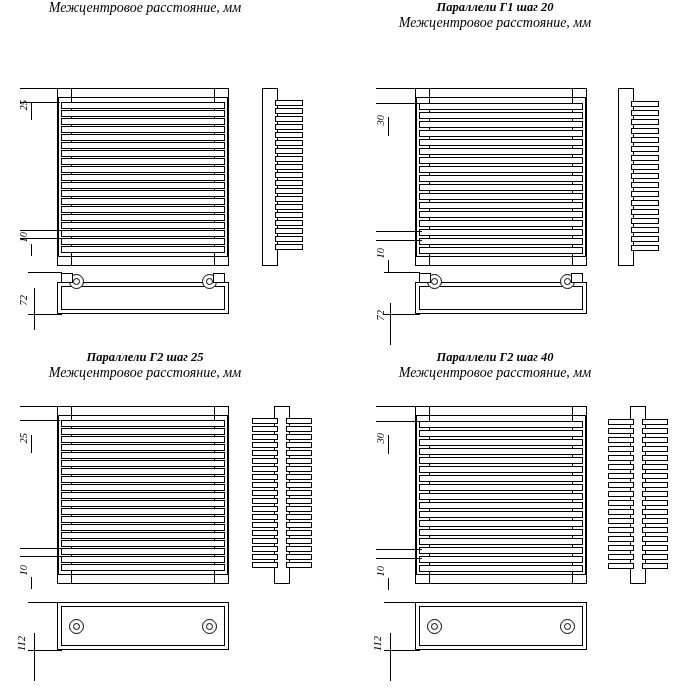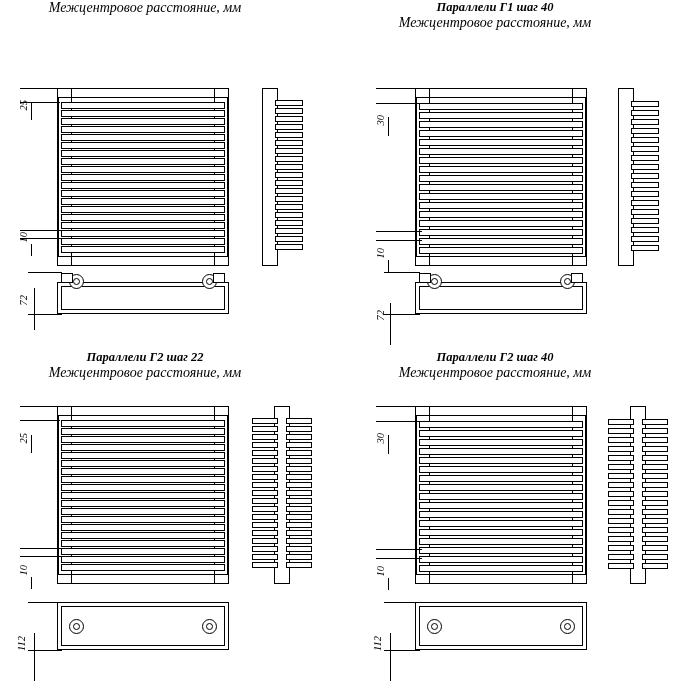--- a/index.html
+++ b/index.html
@@ -172,21 +172,21 @@
     <div class="extline" style="left:28px;top:272px;width:34px;"></div>
     <div class="extline" style="left:28px;top:314px;width:34px;"></div>
     <div class="dim">
       <div class="vline" style="left:34px;top:272px;height:42px;"></div>
       <div class="label" style="left:18px;top:279px;">72</div>
     </div>
   </div>
 
   <div class="panel" style="left:350px;top:0;width:350px;height:350px;">
 
-    <div class="title" style="left:20px;top:46px;width:290px;">Параллели Г1 шаг 40</div>
+    <div class="title" style="left:20px;top:46px;width:290px;">Параллели Г1 шаг 20</div>
     <div class="subtitle" style="left:20px;top:68px;width:290px;">Межцентровое расстояние, мм</div>
 
     <div class="front" style="left:65px;top:88px;width:172px;height:178px;">
       <div class="outline"></div>
       <div class="cap top"></div>
       <div class="cap bot"></div>
       <div class="vertA" style="left:14px;"></div>
       <div class="vertB" style="right:14px;"></div>
       <div class="tube" style="top:15px;"></div>
       <div class="tube" style="top:24px;"></div>
@@ -253,21 +253,21 @@
     <div class="extline" style="left:34px;top:272px;width:36px;"></div>
     <div class="extline" style="left:34px;top:314px;width:36px;"></div>
     <div class="dim">
       <div class="vline" style="left:40px;top:272px;height:42px;"></div>
       <div class="label" style="left:25px;top:279px;">72</div>
     </div>
   </div>
 
   <div class="panel" style="left:0;top:350px;width:350px;height:350px;">
 
-    <div class="title" style="left:20px;top:14px;width:290px;">Параллели Г2 шаг 22</div>
+    <div class="title" style="left:20px;top:14px;width:290px;">Параллели Г2 шаг 25</div>
     <div class="subtitle" style="left:20px;top:36px;width:290px;">Межцентровое расстояние, мм</div>
 
     <div class="front" style="left:57px;top:56px;width:172px;height:178px;">
       <div class="outline"></div>
       <div class="cap top"></div>
       <div class="cap bot"></div>
       <div class="vertA" style="left:14px;"></div>
       <div class="vertB" style="right:14px;"></div>
       <div class="tube" style="top:14px;"></div>
       <div class="tube" style="top:22px;"></div>

